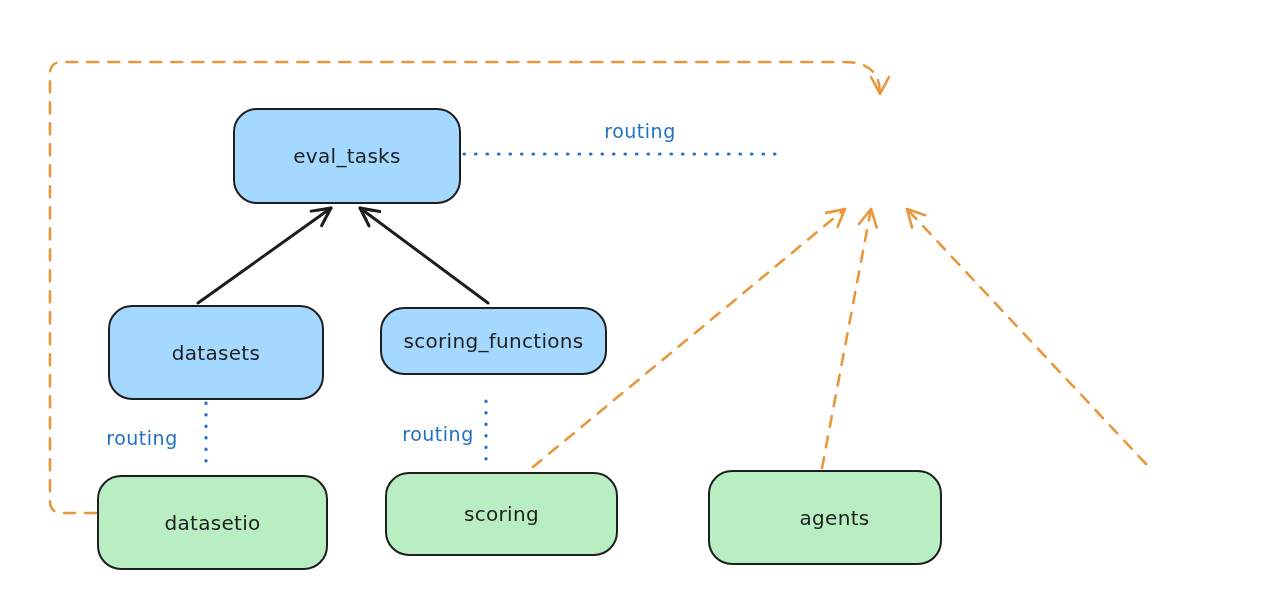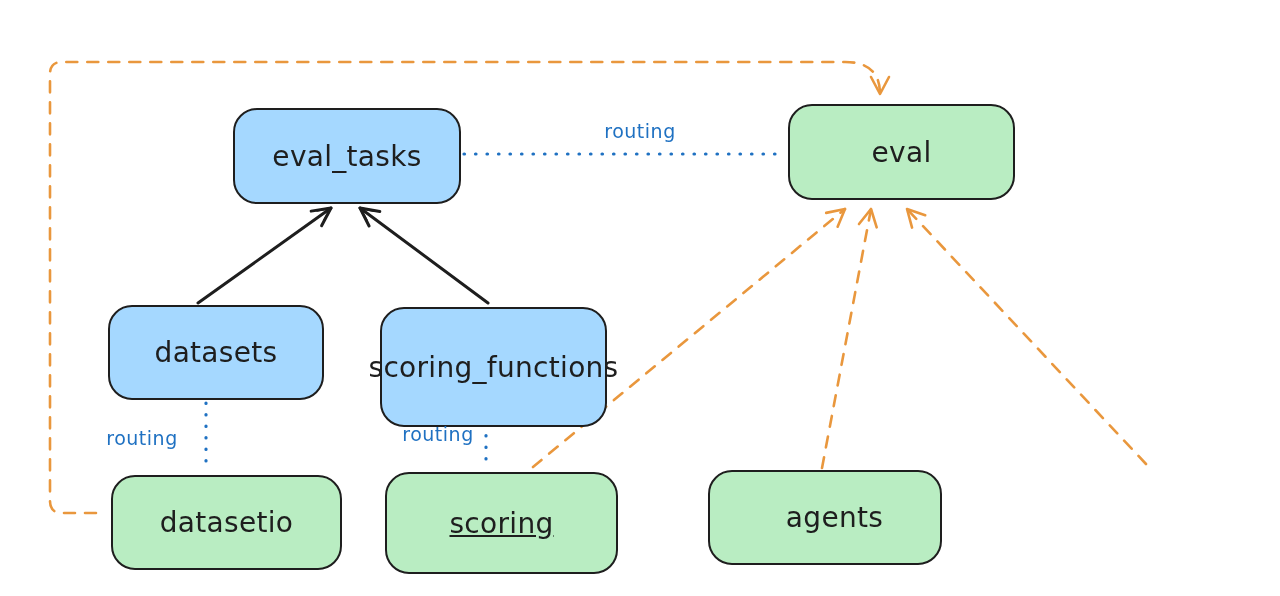--- a/index.html
+++ b/index.html
@@ -24,21 +24,21 @@
     z-index: 1;
   }
   .node {
     position: absolute;
     z-index: 2;
     display: flex;
     align-items: center;
     justify-content: center;
     border: 2.5px solid #1e1e1e;
     border-radius: 24px;
-    font-size: 28px;
+    font-size: 20px;
     color: #1e1e1e;
     letter-spacing: 0.3px;
     box-sizing: border-box;
   }
   .node.blue  { background: #a5d8ff; }
   .node.green { background: #b9edc2; }
   .edge-label {
     position: absolute;
     z-index: 3;
     transform: translate(-50%, -50%);
@@ -76,37 +76,34 @@
     <path d="M96,513 L62,513 Q50,513 50,501 L50,74 Q50,62 62,62 L845,62 Q880,62 880,94" fill="none" stroke="#e9973d" stroke-width="2.6" stroke-linecap="round" stroke-dasharray="11 10" marker-end="url(#head-orange)"></path>
     <line x1="533" y1="467" x2="845" y2="209" stroke="#e9973d" stroke-width="2.6" stroke-linecap="round" stroke-dasharray="11 10" marker-end="url(#head-orange)"></line>
     <line x1="822" y1="468" x2="871" y2="209" stroke="#e9973d" stroke-width="2.6" stroke-linecap="round" stroke-dasharray="11 10" marker-end="url(#head-orange)"></line>
     <line x1="1146" y1="464" x2="907" y2="209" stroke="#e9973d" stroke-width="2.6" stroke-linecap="round" stroke-dasharray="11 10" marker-end="url(#head-orange)"></line>
   </svg>
 
   <div class="node blue" style="left:233px; top:108px; width:228px; height:96px;">
     <span>eval_tasks</span>
   </div>
 
-  <div class="node green" style="left:788px; top:104px; width:227px; height:96px;">
-    <span>eval</span>
-  </div>
 
   <div class="node blue" style="left:97px; top:305px; width:216px; height:95px;margin-left:11px;">
     <span>datasets</span>
   </div>
 
-  <div class="node blue" style="left:380px; top:307px; width:227px; height:120px;">
+  <div class="node blue" style="left:380px; top:307px; width:227px; height:68px;">
     <span>scoring_functions</span>
   </div>
 
-  <div class="node green" style="left:111px; top:475px; width:231px; height:95px;">
+  <div class="node green" style="left:97px; top:475px; width:231px; height:95px;">
     <span>datasetio</span>
   </div>
 
-  <div class="node green" style="left:385px; top:472px; width:233px; height:102px;text-decoration:underline;">
+  <div class="node green" style="left:385px; top:472px; width:233px; height:84px;">
     <span>scoring</span>
   </div>
 
   <div class="node green" style="left:708px; top:470px; width:234px; height:95px;padding-left:19px;">
     <span>agents</span>
   </div>
 
 
   <div class="edge-label" style="left:640px; top:131px;">routing</div>
   <div class="edge-label" style="left:142px; top:438px;">routing</div>

